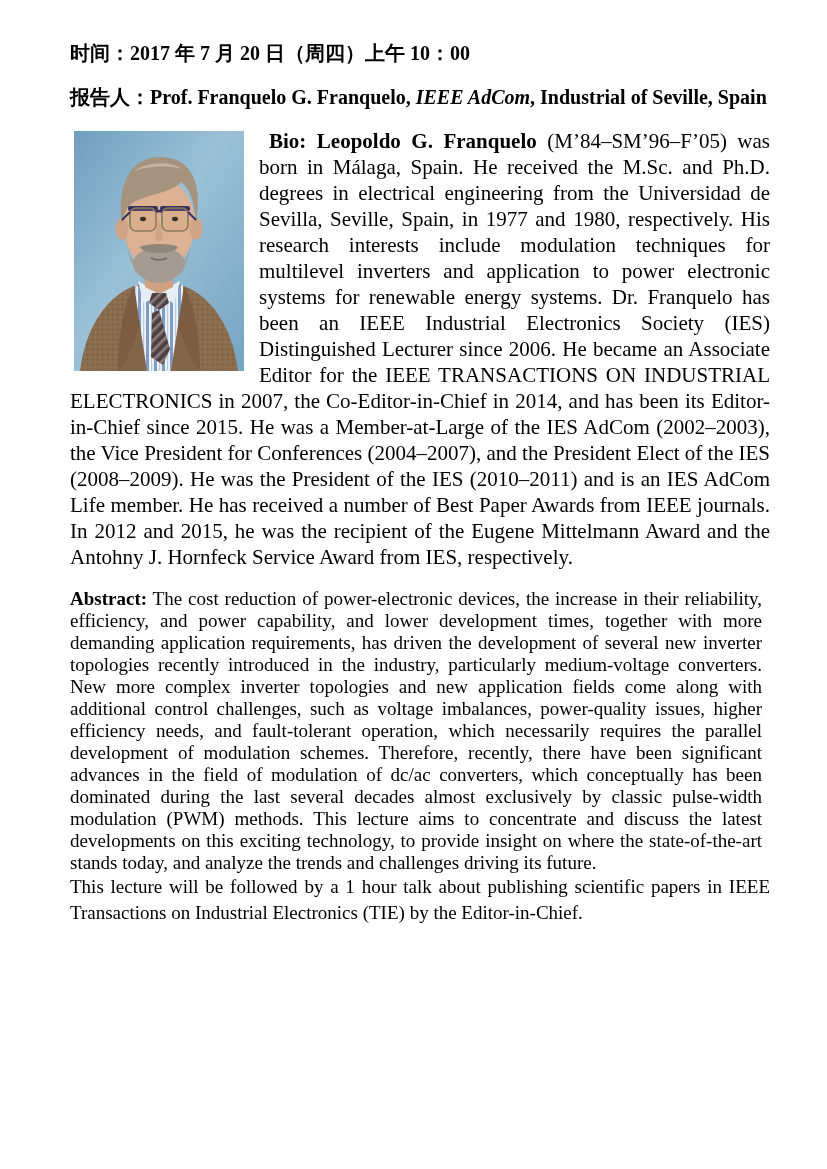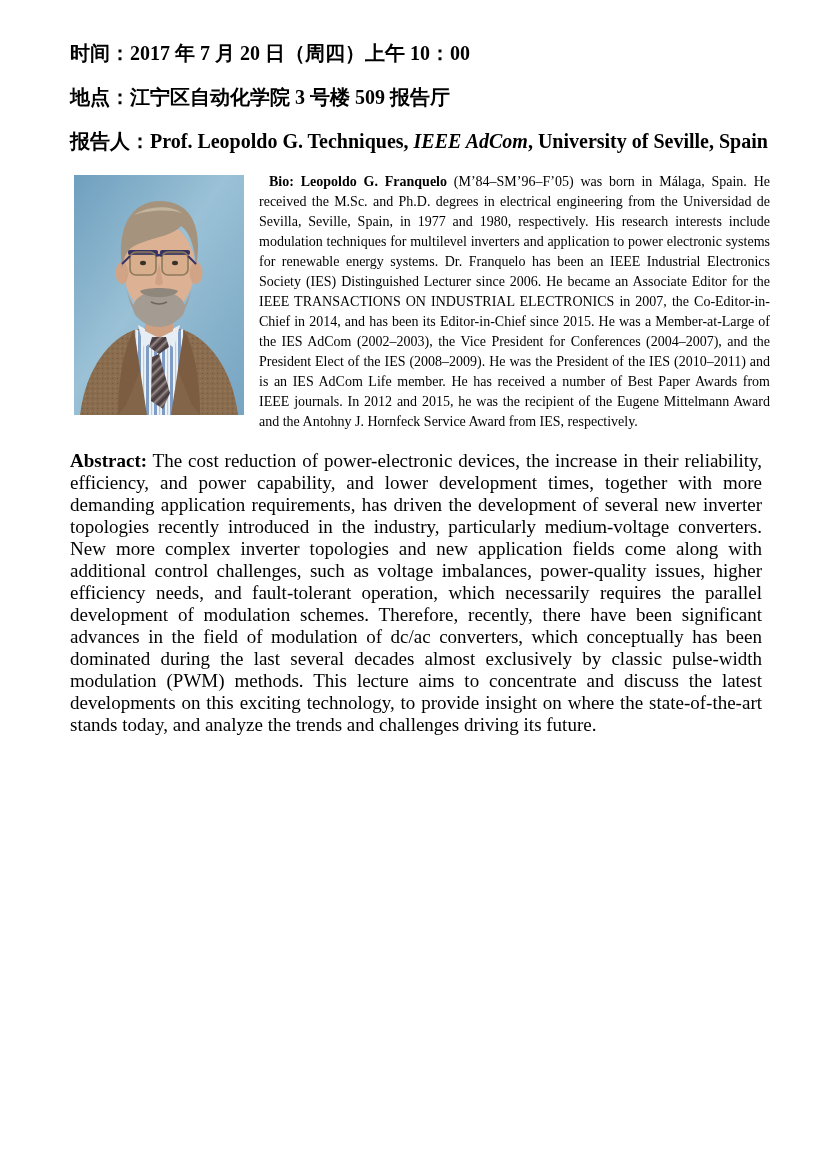--- a/index.html
+++ b/index.html
@@ -24,22 +24,22 @@
   .zh-label { font-weight: bold; }
   .it { font-style: italic; }
   .title-para {
     font-size: 20px;
     font-weight: bold;
     line-height: 28px;
     text-align: justify;
     margin: 16px 0 0 0;
   }
   .bio-para {
-    font-size: 14px;
-    line-height: 20px;
+    font-size: 21px;
+    line-height: 26px;
     text-align: justify;
     margin: 4px 0 0 0;
     text-indent: 10px;
   }
   .bio-para .b, .abstract-para .b { font-weight: bold; }
   .photo-wrap {
     float: left;
     width: 170px;
     height: 240px;
     margin: 3px 15px 12px 4px;
@@ -58,23 +58,22 @@
     margin: 0;
   }
 </style>
 </head>
 <body>
 
 <div class="page">
 
   <p class="meta-line"><span class="zh-label">时间：</span><span>2017 年 7 月 20 日（周四）上午 10：00</span></p>
 
-  <p class="meta-line"><span class="zh-label">地点：</span><span>江宁区自动化学院 3 号楼 509 报告厅</span></p>
 
-  <p class="meta-line"><span class="zh-label">报告人：</span><span>Prof. Leopoldo G. Techniques, </span><span class="it">IEEE AdCom</span><span>, University of Seville, Spain</span></p>
+  <p class="meta-line"><span class="zh-label">报告人：</span><span>Prof. Franquelo G. Franquelo, </span><span class="it">IEEE AdCom</span><span>, Industrial of Seville, Spain</span></p>
 
 
   <p class="bio-para"><span class="photo-wrap">
         <svg viewBox="0 0 170 240" xmlns="http://www.w3.org/2000/svg">
       <defs>
         <linearGradient id="bgGrad" x1="0" y1="0" x2="1" y2="1">
           <stop offset="0" stop-color="#6f9fbe"></stop>
           <stop offset="0.45" stop-color="#9ac1d6"></stop>
           <stop offset="1" stop-color="#76a4c2"></stop>
         </linearGradient>
@@ -137,14 +136,15 @@
       <ellipse cx="69" cy="88" rx="3" ry="2.2" fill="#3a3028"></ellipse>
       <ellipse cx="101" cy="88" rx="3" ry="2.2" fill="#3a3028"></ellipse>
 
       <path d="M78 162 L92 162 L95 172 L85 179 L75 172 Z" fill="url(#tieStripes)"></path>
       <path d="M85 179 L96 218 L89 234 L77 226 L78 182 Z" fill="url(#tieStripes)"></path>
     </svg>
       </span><span class="b">Bio:</span> <span class="b">Leopoldo G. Franquelo</span> <span>(M’84–SM’96–F’05) was born in Málaga, Spain. He received the M.Sc. and Ph.D. degrees in electrical engineering from the Universidad de Sevilla, Seville, Spain, in 1977 and 1980, respectively. His research interests include modulation techniques for multilevel inverters and application to power electronic systems for renewable energy systems. Dr. Franquelo has been an IEEE Industrial Electronics Society (IES) Distinguished Lecturer since 2006. He became an Associate Editor for the IEEE TRANSACTIONS ON INDUSTRIAL ELECTRONICS in 2007, the Co-Editor-in-Chief in 2014, and has been its Editor-in-Chief since 2015. He was a Member-at-Large of the IES AdCom (2002–2003), the Vice President for Conferences (2004–2007), and the President Elect of the IES (2008–2009). He was the President of the IES (2010–2011) and is an IES AdCom Life member. He has received a number of Best Paper Awards from IEEE journals. In 2012 and 2015, he was the recipient of the Eugene Mittelmann Award and the Antohny J. Hornfeck Service Award from IES, respectively.</span></p>
 
   <p class="abstract-para"><span class="b">Abstract:</span> <span>The cost reduction of power-electronic devices, the increase in their reliability, efficiency, and power capability, and lower development times, together with more demanding application requirements, has driven the development of several new inverter topologies recently introduced in the industry, particularly medium-voltage converters. New more complex inverter topologies and new application fields come along with additional control challenges, such as voltage imbalances, power-quality issues, higher efficiency needs, and fault-tolerant operation, which necessarily requires the parallel development of modulation schemes. Therefore, recently, there have been significant advances in the field of modulation of dc/ac converters, which conceptually has been dominated during the last several decades almost exclusively by classic pulse-width modulation (PWM) methods. This lecture aims to concentrate and discuss the latest developments on this exciting technology, to provide insight on where the state-of-the-art stands today, and analyze the trends and challenges driving its future.</span></p>
 
+  <p class="followup-para">This lecture will be followed by a 1 hour talk about publishing scientific papers in IEEE Transactions on Industrial Electronics (TIE) by the Editor-in-Chief.</p>
 
 </div>
 
 </body></html>

